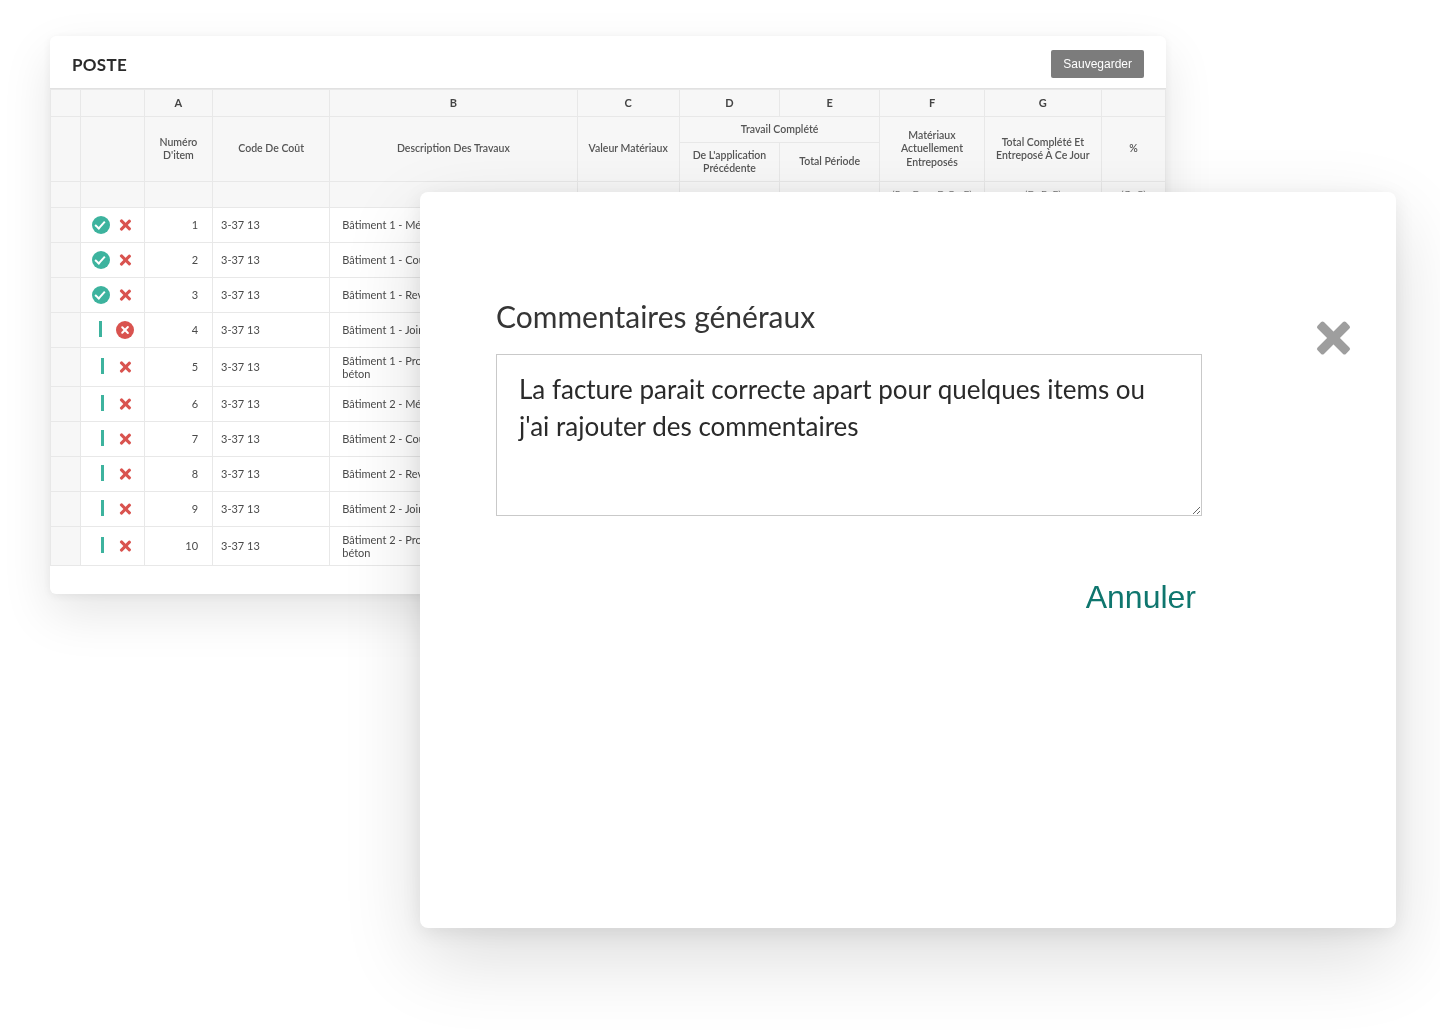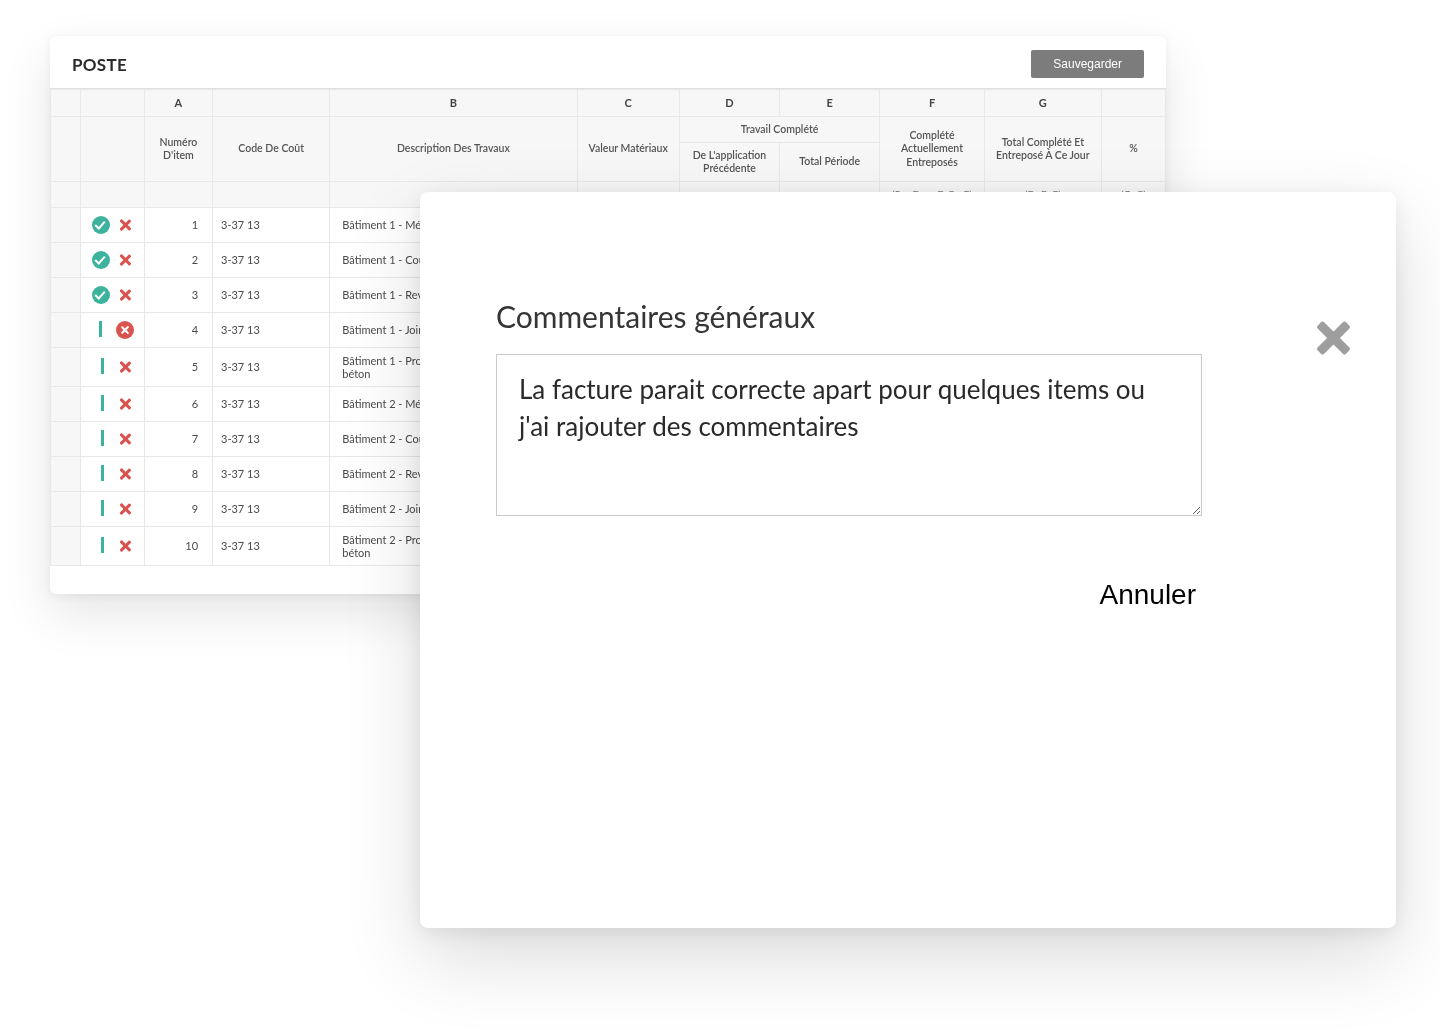--- a/index.html
+++ b/index.html
@@ -41,21 +41,21 @@
     font-size: 17px;
     font-weight: 700;
     letter-spacing: 0.3px;
     color: #2b2b2b;
   }
   .save-btn {
     background: #7c7c7c;
     color: #fff;
     border: none;
     border-radius: 2px;
-    padding: 7px 22px;
+    padding: 7px 12px;
     font-size: 12px;
     cursor: pointer;
   }
 
   
   .sheet {
     border-top: 1px solid #e1e1e1;
   }
   table.grid {
     border-collapse: collapse;
@@ -213,22 +213,22 @@
     resize: both;
     overflow: auto;
   }
   .modal-actions-inner {
     display: flex;
     align-items: center;
     gap: 46px;
     margin-top: 50px;
   }
   .btn-cancel {
-    font-size: 28px;
-    color: #000000;
+    font-size: 32px;
+    color: #0f766e;
     background: none;
     border: none;
     cursor: pointer;
     padding: 10px 6px;
   }
   .btn-primary {
     font-size: 28px;
     color: #fff;
     background: #eb7d3c;
     border: none;
@@ -279,21 +279,21 @@
             <th></th>
           </tr>
           <tr>
             <th rowspan="2"></th>
             <th rowspan="2"></th>
             <th rowspan="2">Numéro D'item</th>
             <th rowspan="2">Code De Coût</th>
             <th rowspan="2">Description Des Travaux</th>
             <th rowspan="2">Valeur Matériaux</th>
             <th colspan="2">Travail Complété</th>
-            <th rowspan="2">Complété Actuellement Entreposés</th>
+            <th rowspan="2">Matériaux Actuellement Entreposés</th>
             <th rowspan="2">Total Complété Et Entreposé À Ce Jour</th>
             <th rowspan="2">%</th>
           </tr>
           <tr>
             <th>De L'application Précédente</th>
             <th>Total Période</th>
           </tr>
           <tr class="formulas">
             <th></th>
               <th></th>

